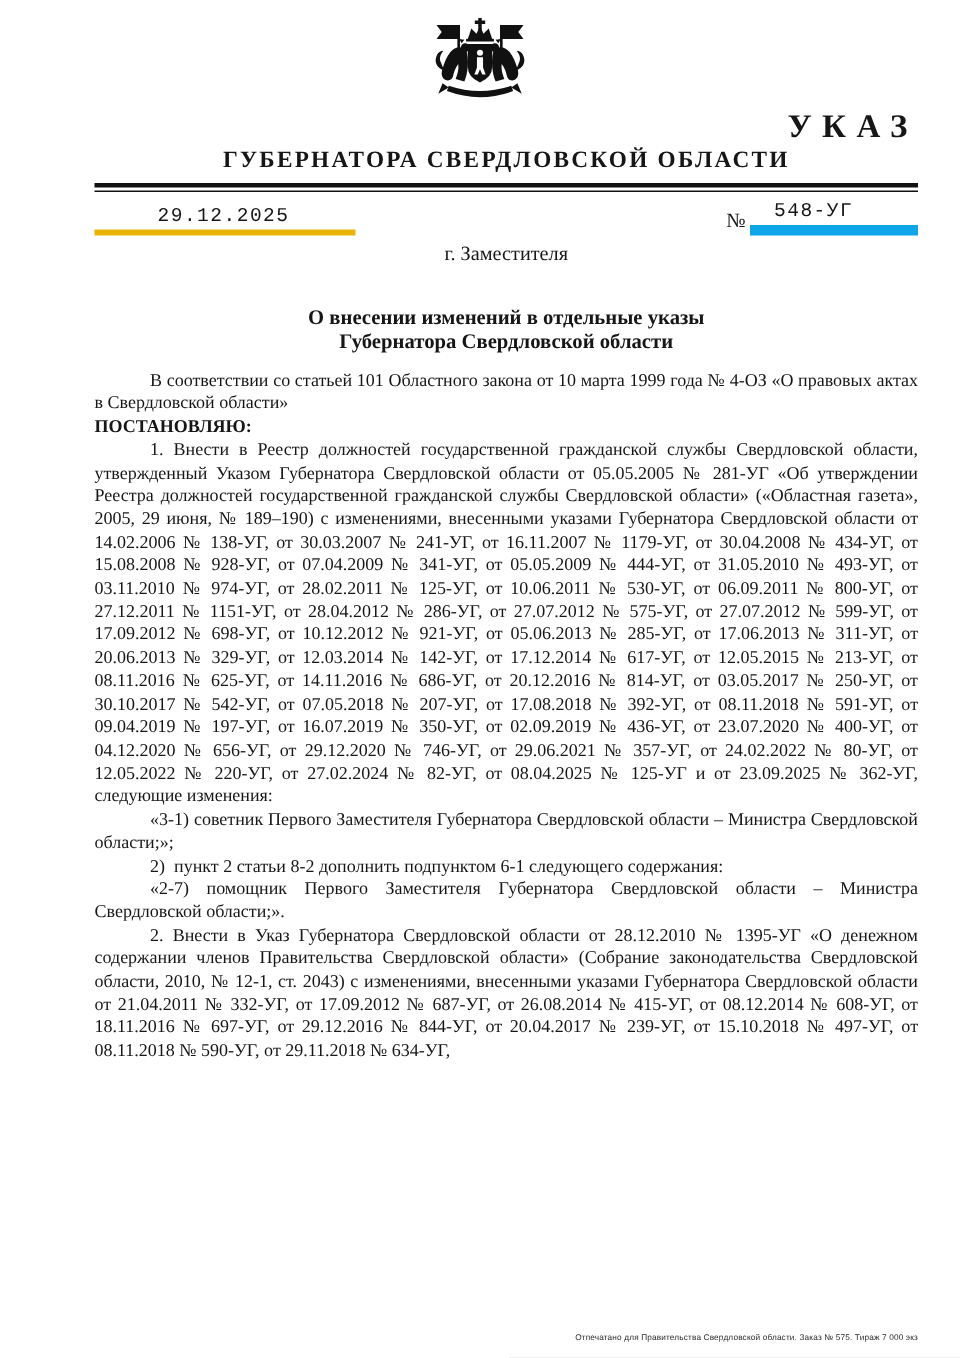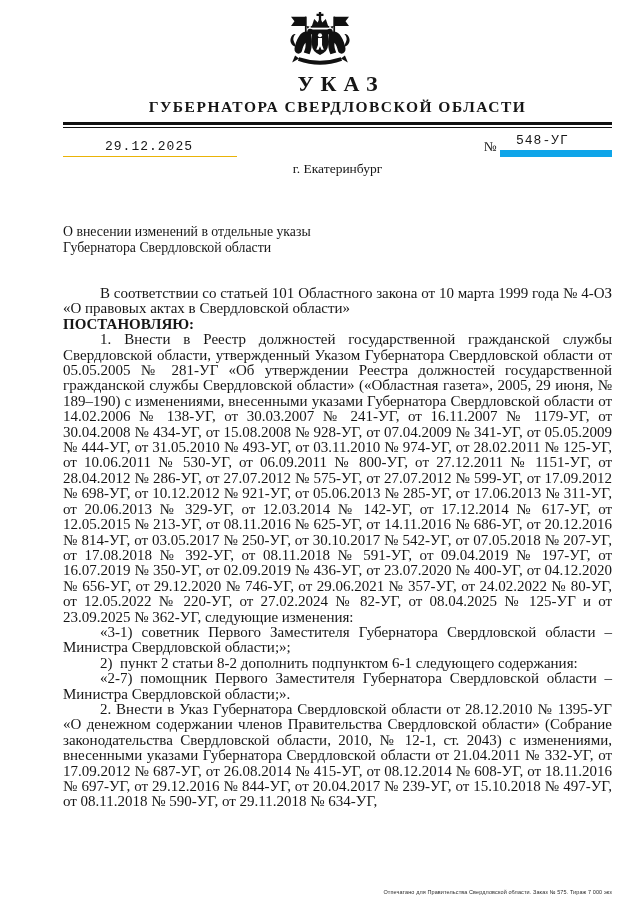--- a/index.html
+++ b/index.html
@@ -5,47 +5,47 @@
   html,body{margin:0;padding:0;background:#e8e8e8;}
   .page{
     width:640px;height:905px;background:#ffffff;position:relative;
     font-family:"Liberation Serif", serif;color:#161616;overflow:hidden;
     margin:0 auto;box-sizing:border-box;
   }
   .content{padding:0 28px 0 63px;}
   .emblem{width:80px;height:58px;margin:12px auto 0;display:block;}
   .emblem svg{width:100%;height:100%;display:block;}
   .doc-type{
-    text-align:center;font-weight:bold;font-size:22px;line-height:24px;
+    text-align:right;font-weight:bold;font-size:22px;line-height:24px;
     letter-spacing:7px;padding-left:7px;margin-top:2px;
   }
   .authority{
     text-align:center;font-weight:bold;font-size:15.5px;line-height:17px;
     letter-spacing:1.5px;margin-top:2px;
   }
   .rule-thick{height:3px;background:#111;margin-top:7px;}
   .rule-thin{height:1px;background:#111;margin-top:2px;}
   .meta-row{
     margin-top:5px;display:flex;justify-content:space-between;align-items:flex-end;
   }
   .date-block{
-    width:174px;border-bottom:1px solid #eab308;padding:0 0 2px 42px;box-sizing:border-box;
+    width:174px;border-bottom:4px solid #eab308;padding:0 0 2px 42px;box-sizing:border-box;
     font-family:"Liberation Mono", monospace;font-size:13px;letter-spacing:1px;
   }
   .num-block{display:flex;align-items:flex-end;}
   .num-label{font-size:13.5px;padding-bottom:2px;}
   .num-value{
     width:112px;border-bottom:7px solid #0ea5e9;padding:0 0 2px 16px;box-sizing:border-box;
     font-family:"Liberation Mono", monospace;font-size:13px;letter-spacing:1px;margin-left:3px;
   }
   .city{text-align:center;font-size:13.5px;margin-top:4px;line-height:15px;}
   .title{
-    margin-top:48px;text-align:left;font-weight:normal;font-size:13.8px;line-height:16px;
+    margin-top:28px;text-align:center;font-weight:bold;font-size:13.8px;line-height:16px;
   }
-  .doc-body{margin-top:30px;font-size:15px;line-height:15.4px;}
+  .doc-body{margin-top:10px;font-size:12px;line-height:15.4px;}
   .doc-body p{margin:0;text-align:justify;}
   .doc-body p.indent-justify{text-indent:37px;}
   .doc-body p.plain-bold{font-weight:bold;text-align:left;}
   .imprint{
     position:absolute;right:28px;bottom:10px;font-size:5.5px;color:#2a2a2a;
     font-family:"Liberation Sans", sans-serif;letter-spacing:0.1px;
   }
 </style>
 </head>
 <body>
@@ -95,21 +95,21 @@
     <div class="meta-row">
       <div class="date-block">
         <span>29.12.2025</span>
       </div>
       <div class="num-block">
         <span class="num-label">№</span>
         <span class="num-value">548-УГ</span>
       </div>
     </div>
 
-    <div class="city">г. Екатеринбург</div>
+    <div class="city">г. Заместителя</div>
 
     <div class="title">
       <div>О внесении изменений в отдельные указы</div>
       <div>Губернатора Свердловской области</div>
     </div>
 
     <div class="doc-body">
         <p class="indent-justify">В соответствии со статьей 101 Областного закона от 10 марта 1999 года № 4-ОЗ «О правовых актах в Свердловской области»</p>
         <p class="plain-bold">ПОСТАНОВЛЯЮ:</p>
         <p class="indent-justify">1. Внести в Реестр должностей государственной гражданской службы Свердловской области, утвержденный Указом Губернатора Свердловской области от 05.05.2005 № 281-УГ «Об утверждении Реестра должностей государственной гражданской службы Свердловской области» («Областная газета», 2005, 29 июня, № 189–190) с изменениями, внесенными указами Губернатора Свердловской области от 14.02.2006 № 138-УГ, от 30.03.2007 № 241-УГ, от 16.11.2007 № 1179-УГ, от 30.04.2008 № 434-УГ, от 15.08.2008 № 928-УГ, от 07.04.2009 № 341-УГ, от 05.05.2009 № 444-УГ, от 31.05.2010 № 493-УГ, от 03.11.2010 № 974-УГ, от 28.02.2011 № 125-УГ, от 10.06.2011 № 530-УГ, от 06.09.2011 № 800-УГ, от 27.12.2011 № 1151-УГ, от 28.04.2012 № 286-УГ, от 27.07.2012 № 575-УГ, от 27.07.2012 № 599-УГ, от 17.09.2012 № 698-УГ, от 10.12.2012 № 921-УГ, от 05.06.2013 № 285-УГ, от 17.06.2013 № 311-УГ, от 20.06.2013 № 329-УГ, от 12.03.2014 № 142-УГ, от 17.12.2014 № 617-УГ, от 12.05.2015 № 213-УГ, от 08.11.2016 № 625-УГ, от 14.11.2016 № 686-УГ, от 20.12.2016 № 814-УГ, от 03.05.2017 № 250-УГ, от 30.10.2017 № 542-УГ, от 07.05.2018 № 207-УГ, от 17.08.2018 № 392-УГ, от 08.11.2018 № 591-УГ, от 09.04.2019 № 197-УГ, от 16.07.2019 № 350-УГ, от 02.09.2019 № 436-УГ, от 23.07.2020 № 400-УГ, от 04.12.2020 № 656-УГ, от 29.12.2020 № 746-УГ, от 29.06.2021 № 357-УГ, от 24.02.2022 № 80-УГ, от 12.05.2022 № 220-УГ, от 27.02.2024 № 82-УГ, от 08.04.2025 № 125-УГ и от 23.09.2025 № 362-УГ, следующие изменения:</p>

